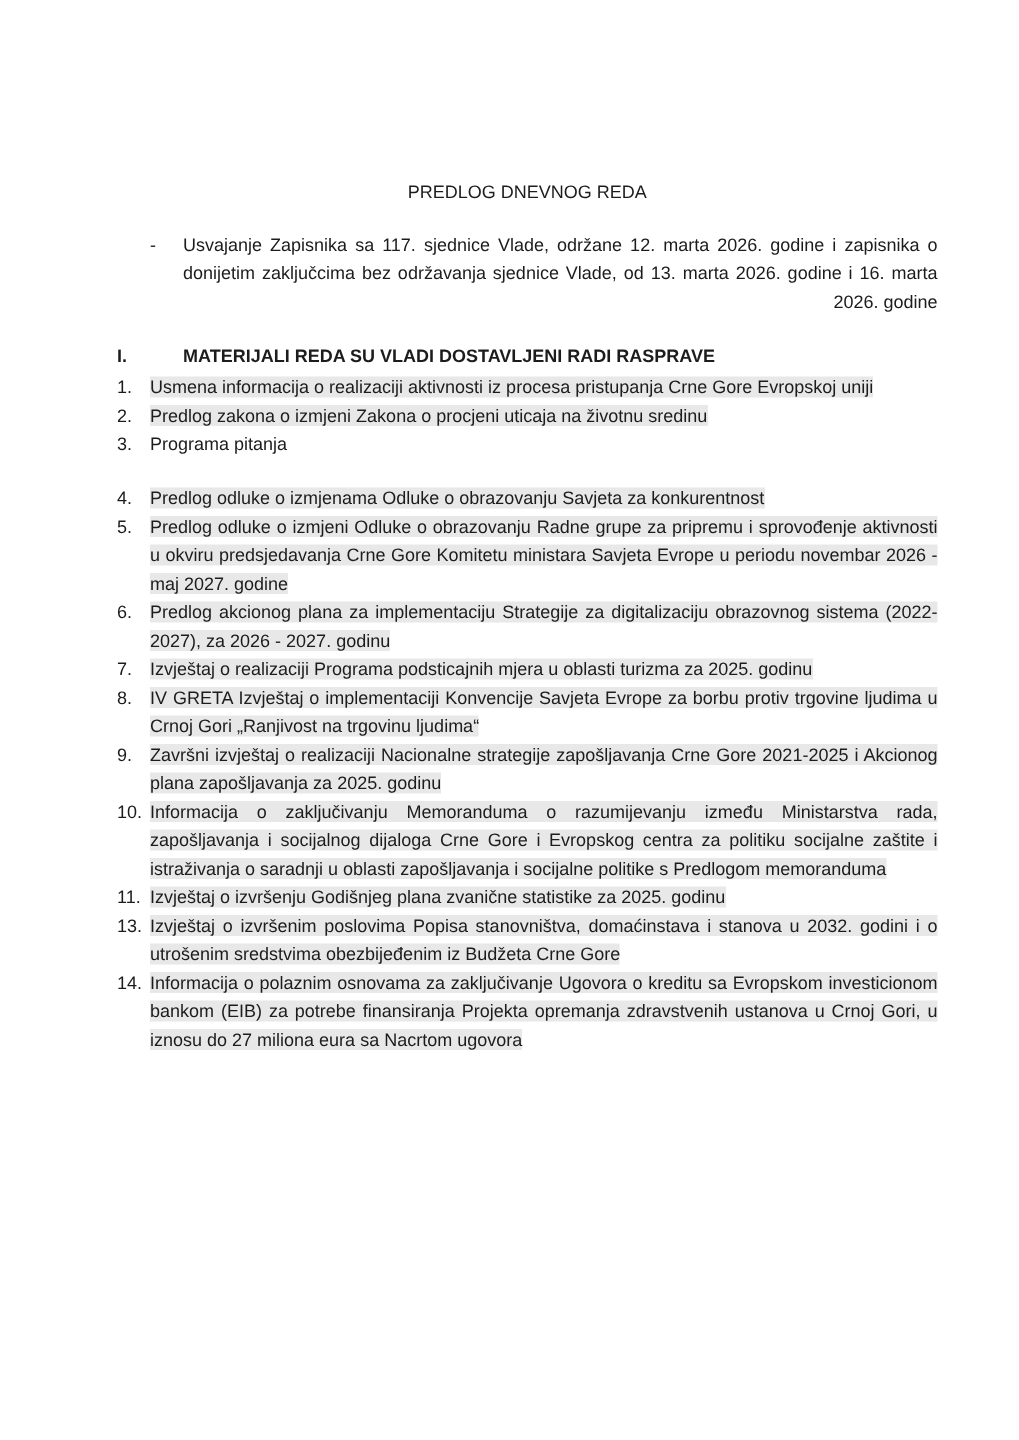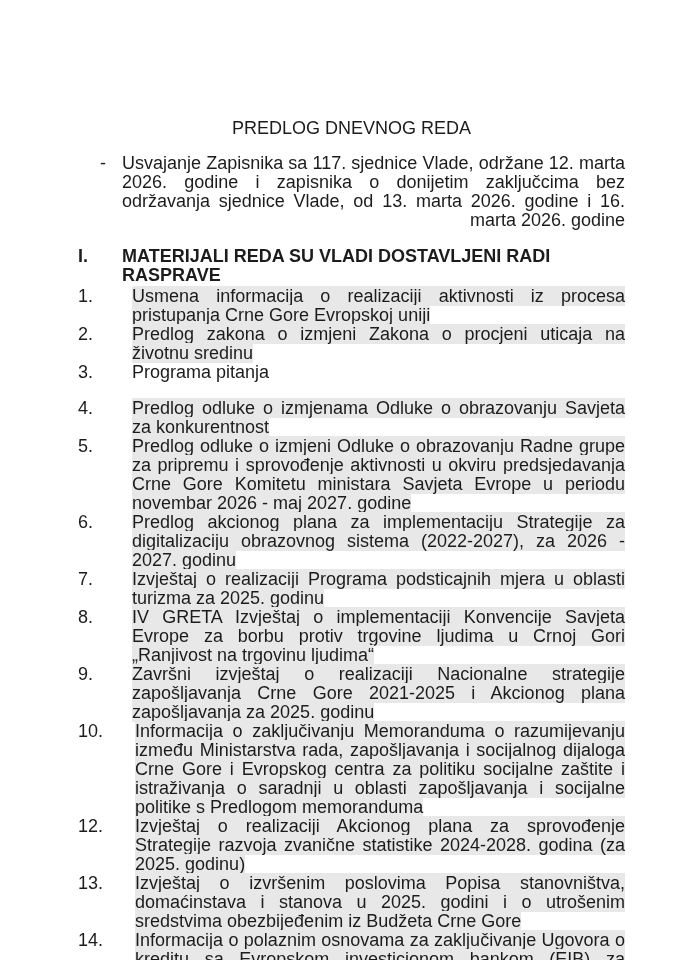--- a/index.html
+++ b/index.html
@@ -9,21 +9,21 @@
     height: 960px;
     font-family: "Liberation Sans", "DejaVu Sans", sans-serif;
     color: var(--ink, #1c1c1c);
     overflow: hidden;
   }
   .page {
     width: 679px;
     height: 960px;
     background: var(--paper, #ffffff);
     padding: 119px 54px 20px 78px;
-    font-size: 18px;
+    font-size: 12px;
     line-height: 19px;
   }
   .title-block { text-align: center; }
   .preamble {
     margin-top: 16px;
     margin-left: 22px;
     display: flex;
   }
   .preamble .dash { flex: 0 0 22px; }
   .preamble .ptext {
@@ -32,21 +32,21 @@
     text-align-last: right;
     -moz-text-align-last: right;
   }
   .section { margin-top: 17px; }
   .sec-head { display: flex; font-weight: bold; }
   .sec-head .snum { flex: 0 0 44px; }
   .sec-head .htext { flex: 1; }
   .items { margin-top: 2px; }
   .item { display: flex; }
   .item .inum { flex: 0 0 22px; }
-  .item .itext { flex: 1; text-align: justify; margin-left: 32px; }
+  .item .itext { flex: 1; text-align: justify; }
   .hl { background: var(--hl, #e8e8e8); }
 </style>
 </head>
 <body>
 
 <div class="page">
 
   <div class="title-block">
     <div>PREDLOG DNEVNOG REDA</div>
   </div>
@@ -101,26 +101,26 @@
       </div>
       <div class="item">
         <span class="inum">9.</span>
         <span class="itext"><span class="hl">Završni izvještaj o realizaciji Nacionalne strategije zapošljavanja Crne Gore 2021-2025 i Akcionog plana zapošljavanja za 2025. godinu</span></span>
       </div>
       <div class="item">
         <span class="inum">10.</span>
         <span class="itext"><span class="hl">Informacija o zaključivanju Memoranduma o razumijevanju između Ministarstva rada, zapošljavanja i socijalnog dijaloga Crne Gore i Evropskog centra za politiku socijalne zaštite i istraživanja o saradnji u oblasti zapošljavanja i socijalne politike s Predlogom memoranduma</span></span>
       </div>
       <div class="item">
-        <span class="inum">12.</span>
-        <span class="itext"><span class="hl">Izvještaj o realizaciji Akcionog plana za sprovođenje Strategije razvoja zvanične statistike 2024-2028. godina (za 2025. godinu)</span></span>
+        <span class="inum">11.</span>
+        <span class="itext"><span class="hl">Izvještaj o izvršenju Godišnjeg plana zvanične statistike za 2025. godinu</span></span>
       </div>
       <div class="item">
         <span class="inum">13.</span>
-        <span class="itext"><span class="hl">Izvještaj o izvršenim poslovima Popisa stanovništva, domaćinstava i stanova u 2025. godini i o utrošenim sredstvima obezbijeđenim iz Budžeta Crne Gore</span></span>
+        <span class="itext"><span class="hl">Izvještaj o izvršenim poslovima Popisa stanovništva, domaćinstava i stanova u 2032. godini i o utrošenim sredstvima obezbijeđenim iz Budžeta Crne Gore</span></span>
       </div>
       <div class="item">
         <span class="inum">14.</span>
         <span class="itext"><span class="hl">Informacija o polaznim osnovama za zaključivanje Ugovora o kreditu sa Evropskom investicionom bankom (EIB) za potrebe finansiranja Projekta opremanja zdravstvenih ustanova u Crnoj Gori, u iznosu do 27 miliona eura sa Nacrtom ugovora</span></span>
       </div>
     </div>
   </div>
 
 </div>
 

